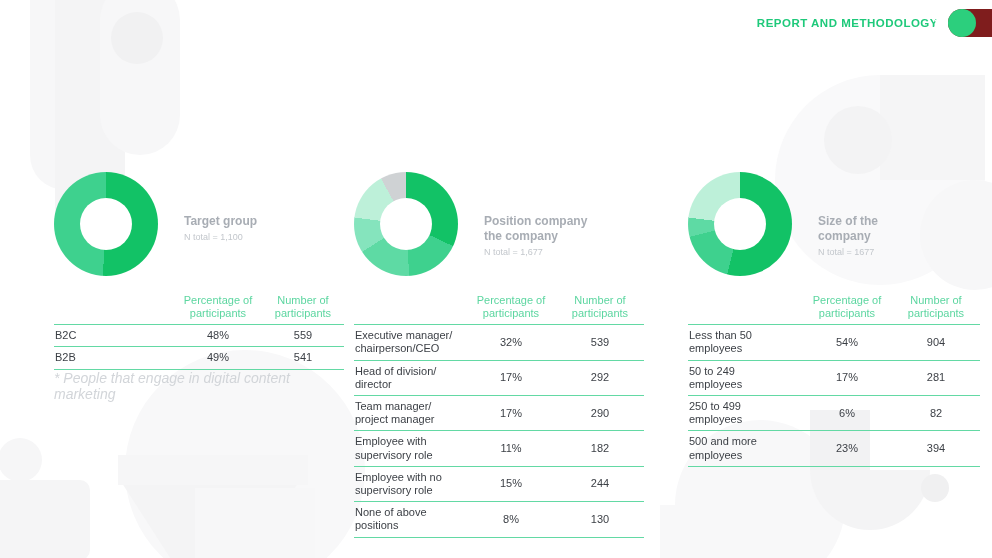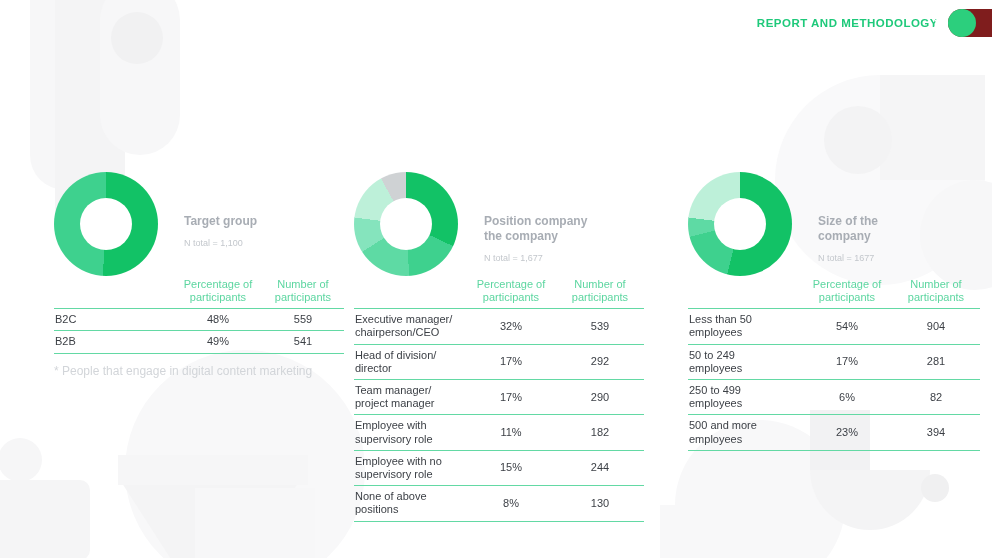--- a/index.html
+++ b/index.html
@@ -108,28 +108,28 @@
   }
   .panel-title {
     color: #a8adb4;
     font-size: 12px;
     font-weight: bold;
     line-height: 1.25;
   }
   .panel-sub {
     color: #c3c7cc;
     font-size: 9px;
-    margin-top: 9px;
+    margin-top: 3px;
   }
 
   
   table {
     border-collapse: collapse;
     width: 100%;
-    margin-top: 6px;
+    margin-top: 22px;
     table-layout: fixed;
   }
   thead th {
     color: #5cd6a0;
     font-size: 11px;
     font-weight: normal;
     line-height: 1.15;
     padding: 0 0 5px 0;
     vertical-align: bottom;
     text-align: center;
@@ -157,22 +157,23 @@
   #panel-0 .c-num   { width: 82px; }
   #panel-1 .c-label { width: 112px; }
   #panel-1 .c-pct   { width: 90px; }
   #panel-1 .c-num   { width: 88px; }
   #panel-2 .c-label { width: 114px; }
   #panel-2 .c-pct   { width: 90px; }
   #panel-2 .c-num   { width: 88px; }
 
   .footnote {
     color: #d2d5d9;
-    font-size: 12px;
-    margin-top: 10px;
+    font-size: 14px;
+    margin-top: 0;
+    font-style: italic;
   }
 </style>
 </head>
 <body>
 
 <svg id="bg" viewBox="0 0 992 558" xmlns="http://www.w3.org/2000/svg">
   <rect x="0" y="0" width="992" height="558" fill="#ffffff"></rect>
   <g opacity="1">
     <rect x="30" y="-40" width="70" height="230" rx="35" fill="#f7f7f8"></rect>
     <rect x="55" y="-40" width="70" height="300" rx="35" fill="#f4f4f5"></rect>

